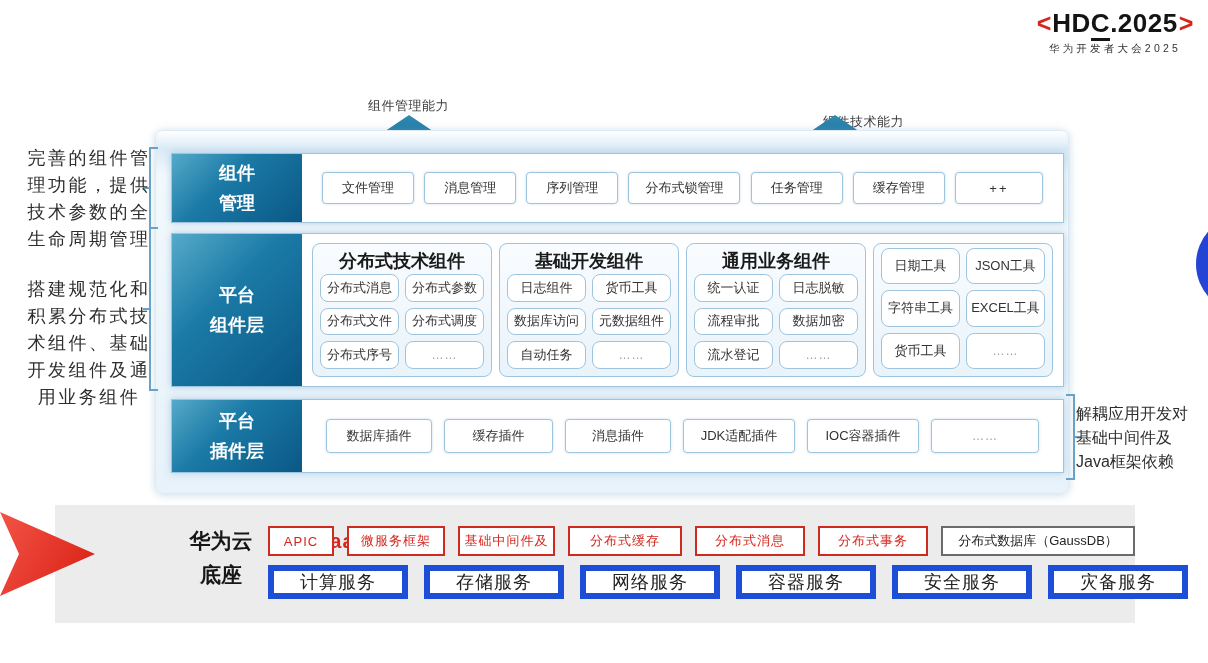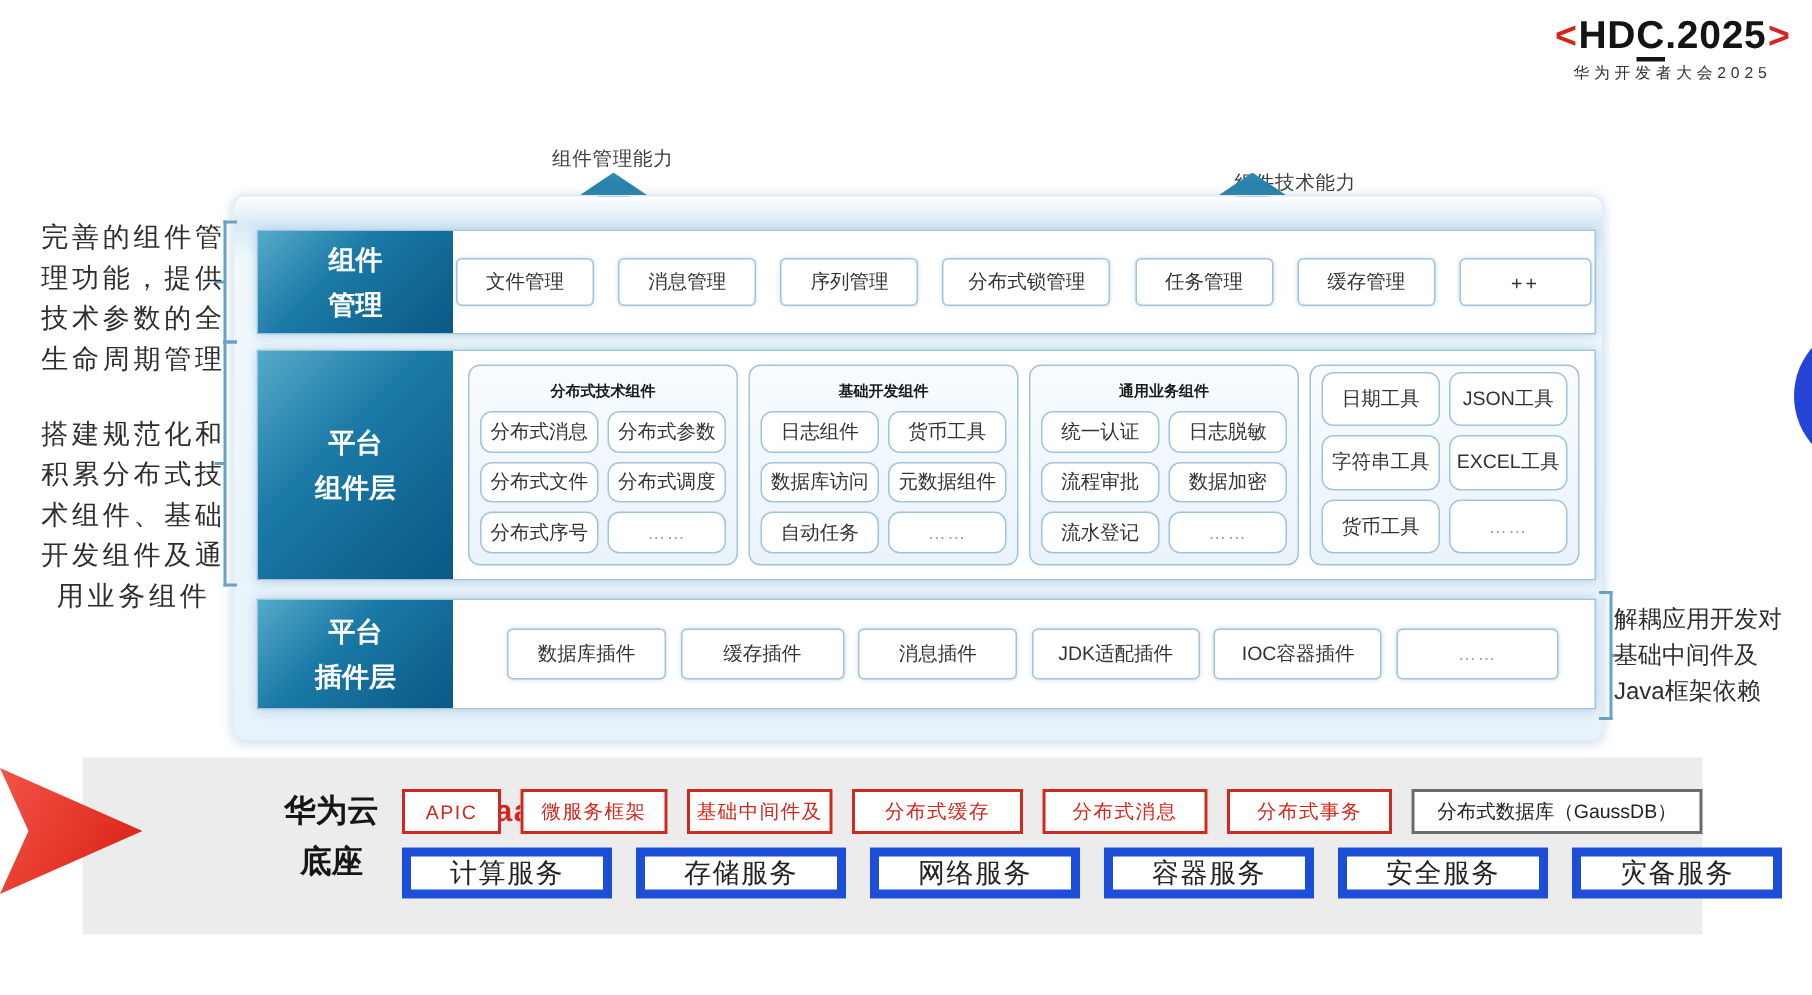--- a/index.html
+++ b/index.html
@@ -28,32 +28,32 @@
             background:linear-gradient(180deg,#ffffff 0%,#d9eaf6 5%,#f2f9fd 12%,#e7f2fa 100%);
             border:1px solid #dcebf5;box-shadow:0 1px 8px rgba(140,175,205,.45);}
   .layer-row{position:absolute;left:15px;display:flex;background:#fff;border:1px solid #9fc4de;
              box-shadow:0 0 7px rgba(120,170,210,.5);}
   .row1{top:22px;width:891px;height:68px;}
   .row2{top:102px;width:891px;height:152px;}
   .row3{top:268px;width:891px;height:72px;}
   .rowlabel{width:130px;flex:none;color:#fff;display:flex;align-items:center;justify-content:center;
             text-align:center;font-weight:bold;font-size:18px;line-height:30px;white-space:pre-line;
             background:linear-gradient(135deg,#55aac9 0%,#1b7aa6 40%,#0a5886 100%);}
-  .row-items{flex:1;display:flex;align-items:center;justify-content:space-between;padding:0 2px;}
-  .row3 .row-items{padding:0 24px;margin-left:12px;}
+  .row-items{flex:1;display:flex;align-items:center;justify-content:space-between;padding:0 20px;}
+  .row3 .row-items{padding:0 24px;}
   .box{height:30px;display:flex;align-items:center;justify-content:center;background:#fff;
        border:1px solid #9fc4de;border-radius:4px;font-size:13px;color:#333;
        box-shadow:0 0 3px rgba(130,175,210,.4);}
   .row3 .box{height:32px;}
 
   .groups{flex:1;display:flex;gap:7px;padding:9px 10px;}
   .group{flex:1;background:linear-gradient(180deg,#f9fcff,#e9f3fa);border:1px solid #9fc4de;
          border-radius:8px;padding:4px 7px 7px;display:flex;flex-direction:column;}
   .group-title{height:26px;display:flex;align-items:center;justify-content:center;
-               font-weight:bold;font-size:10px;color:#1a1a1a;}
+               font-weight:bold;font-size:18px;color:#1a1a1a;}
   .group-grid{flex:1;display:grid;grid-template-columns:1fr 1fr;gap:6px;}
   .gitem{display:flex;align-items:center;justify-content:center;background:#fff;
          border:1px solid #9fc4de;border-radius:8px;font-size:13px;color:#333;}
   .ellip{color:#98a0a8;letter-spacing:1px;font-size:12px;}
 
   
   .bracket-l{position:absolute;width:7px;border:2px solid #6aa2c6;border-right:none;}
   .bracket-l::before{content:"";position:absolute;left:-8px;top:50%;width:7px;height:2px;margin-top:-1px;background:#6aa2c6;}
   .bracket-r{position:absolute;width:7px;border:2px solid #6aa2c6;border-left:none;}
   .bracket-r::after{content:"";position:absolute;right:-8px;top:50%;width:7px;height:2px;margin-top:-1px;background:#6aa2c6;}

